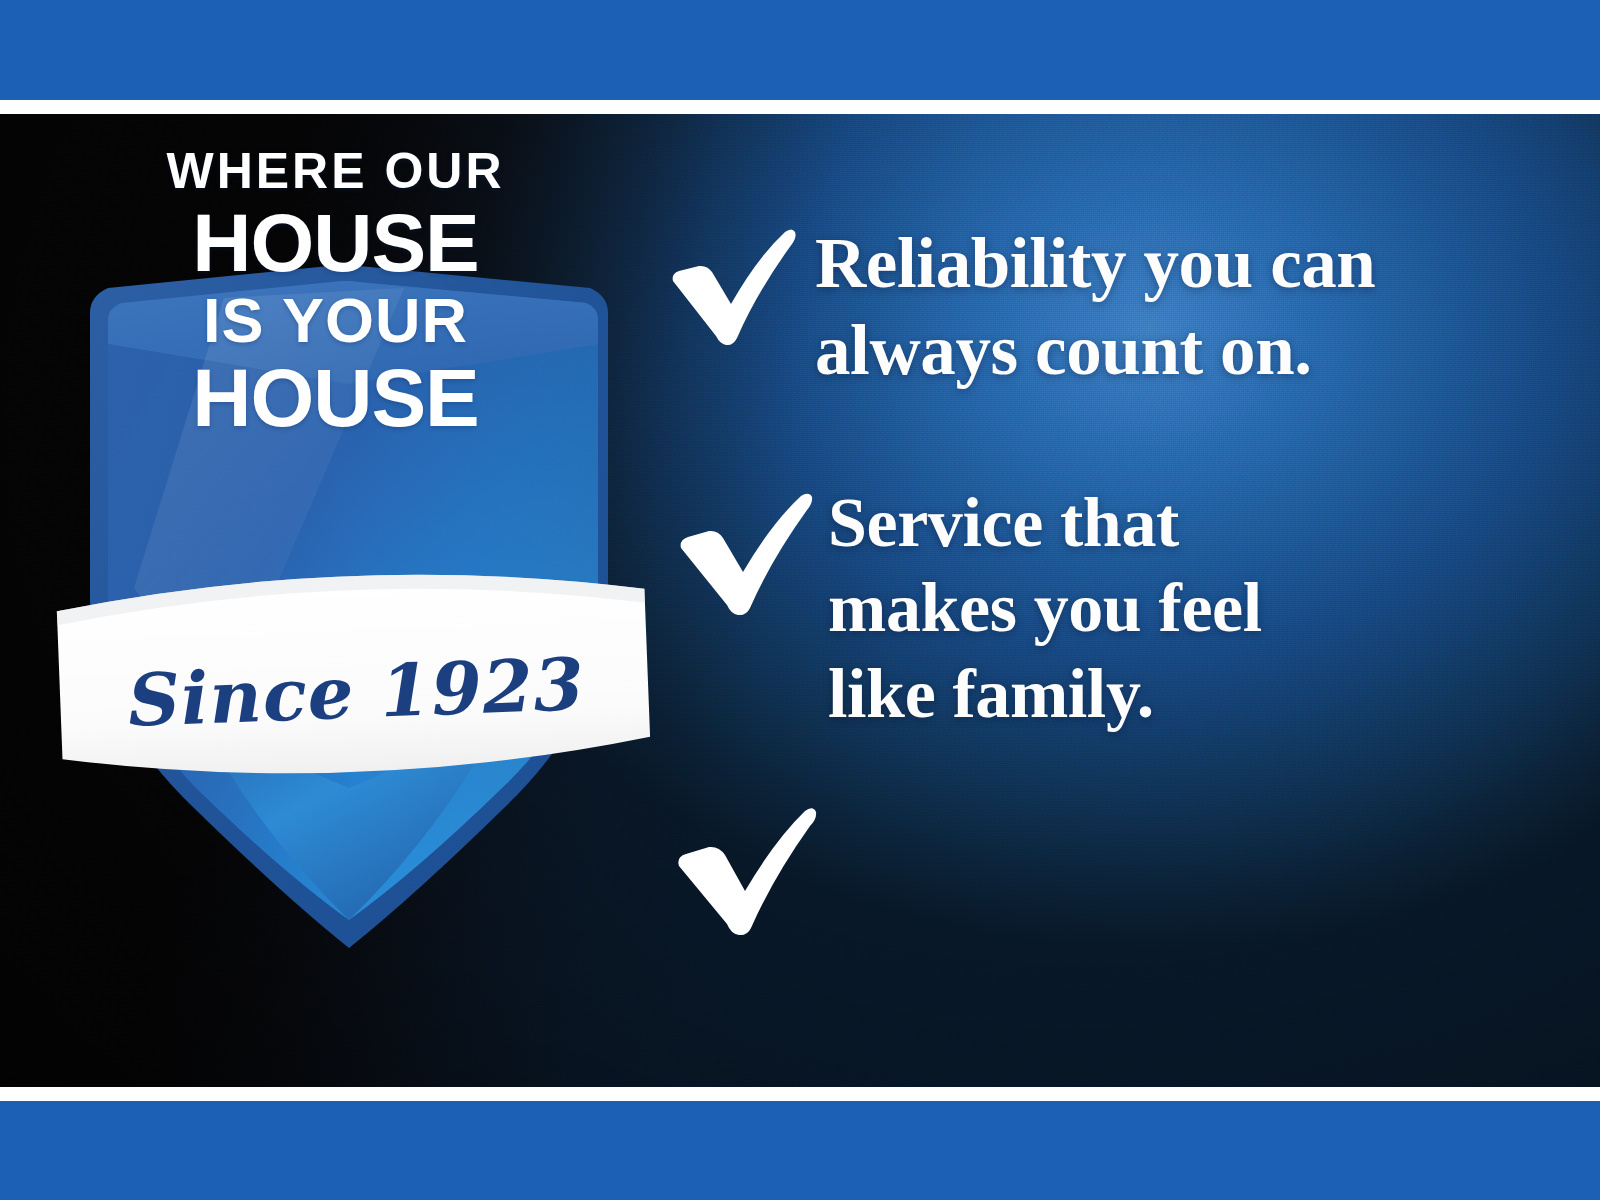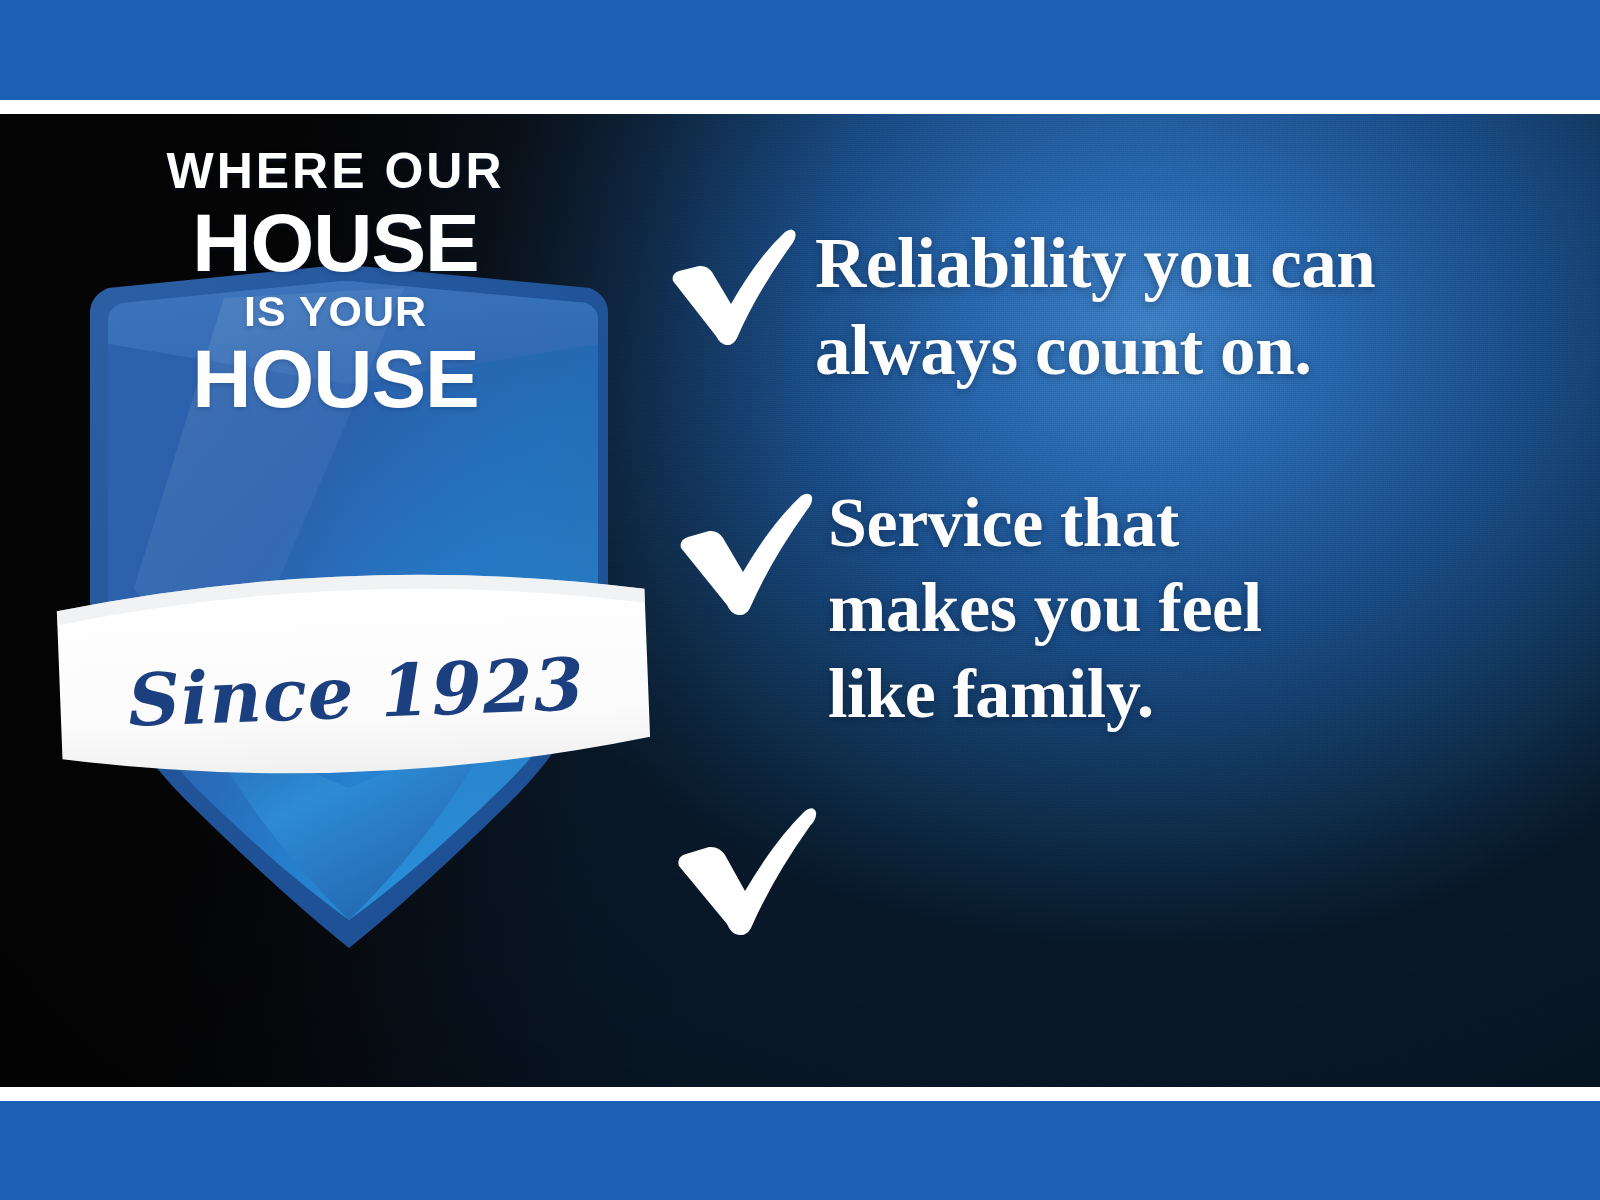--- a/index.html
+++ b/index.html
@@ -109,21 +109,21 @@
     color: #ffffff;
     font-weight: 700;
     font-family: "Liberation Sans", "DejaVu Sans", sans-serif;
     line-height: 0.95;
     letter-spacing: 0.5px;
     z-index: 6;
     text-shadow: 0 2px 4px rgba(10,40,90,0.28);
   }
   .sl-1 { font-size: 50px; letter-spacing: 3px; }
   .sl-2 { font-size: 82px; letter-spacing: -1px; }
-  .sl-3 { font-size: 43px; letter-spacing: 1px; }
+  .sl-3 { font-size: 63px; letter-spacing: 1px; }
   .sl-4 { font-size: 82px; letter-spacing: -1px; }
   .gap-a { height: 8px; }
   .gap-b { height: 10px; }
   .gap-c { height: 8px; }
 
   
   #ribbon-text {
     position: absolute;
     left: 128px;
     top: 650px;

